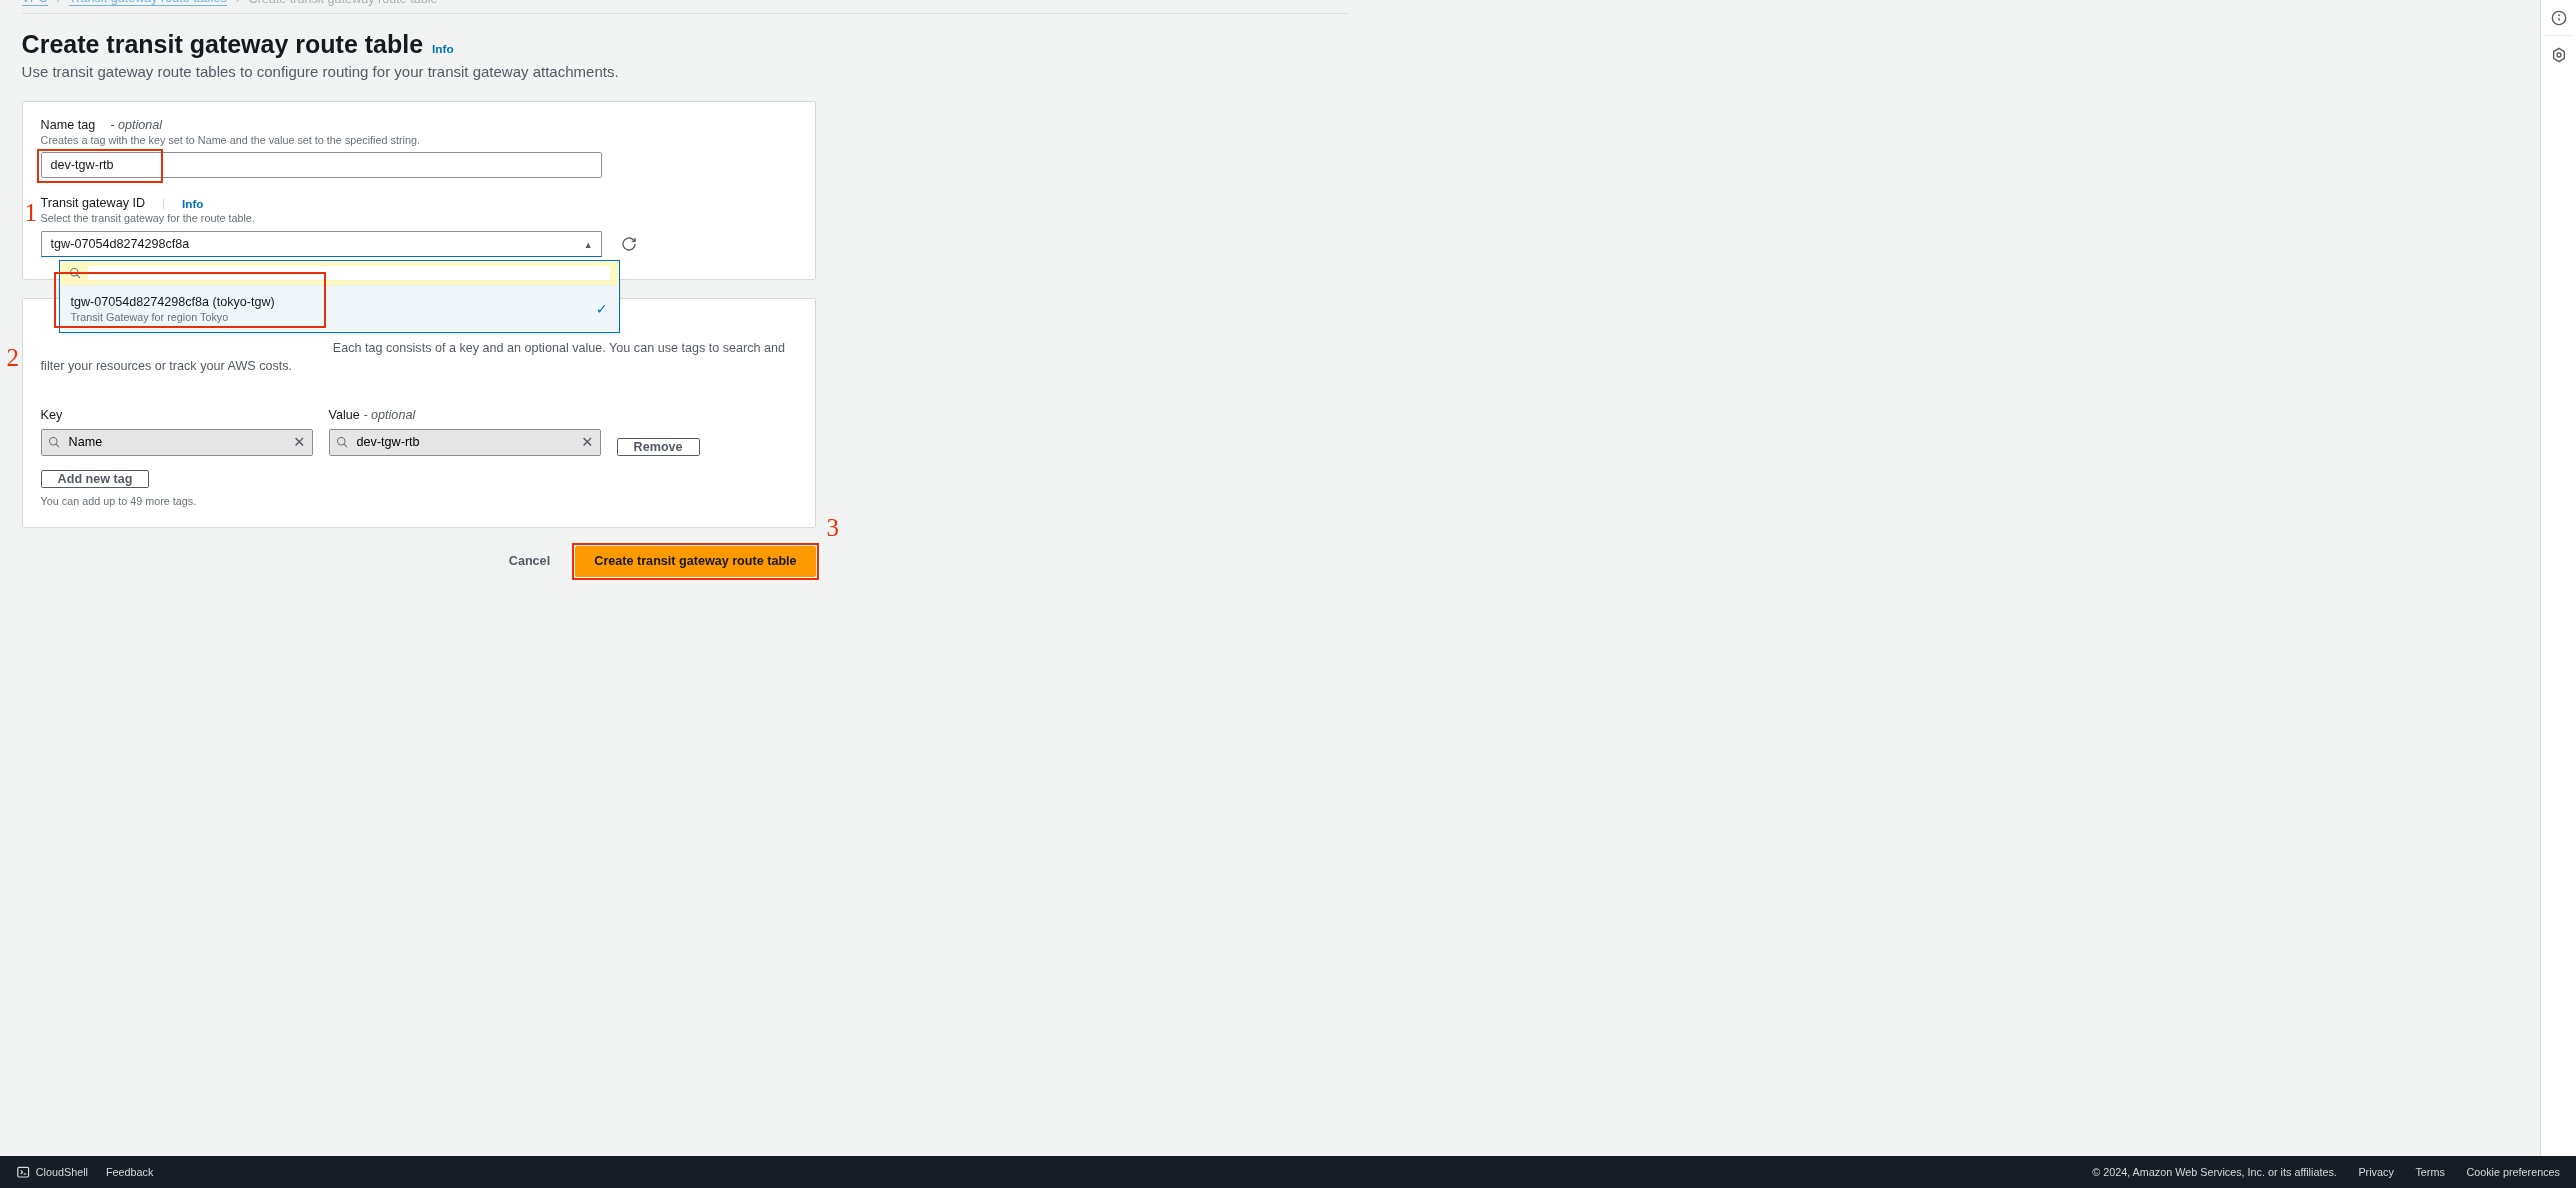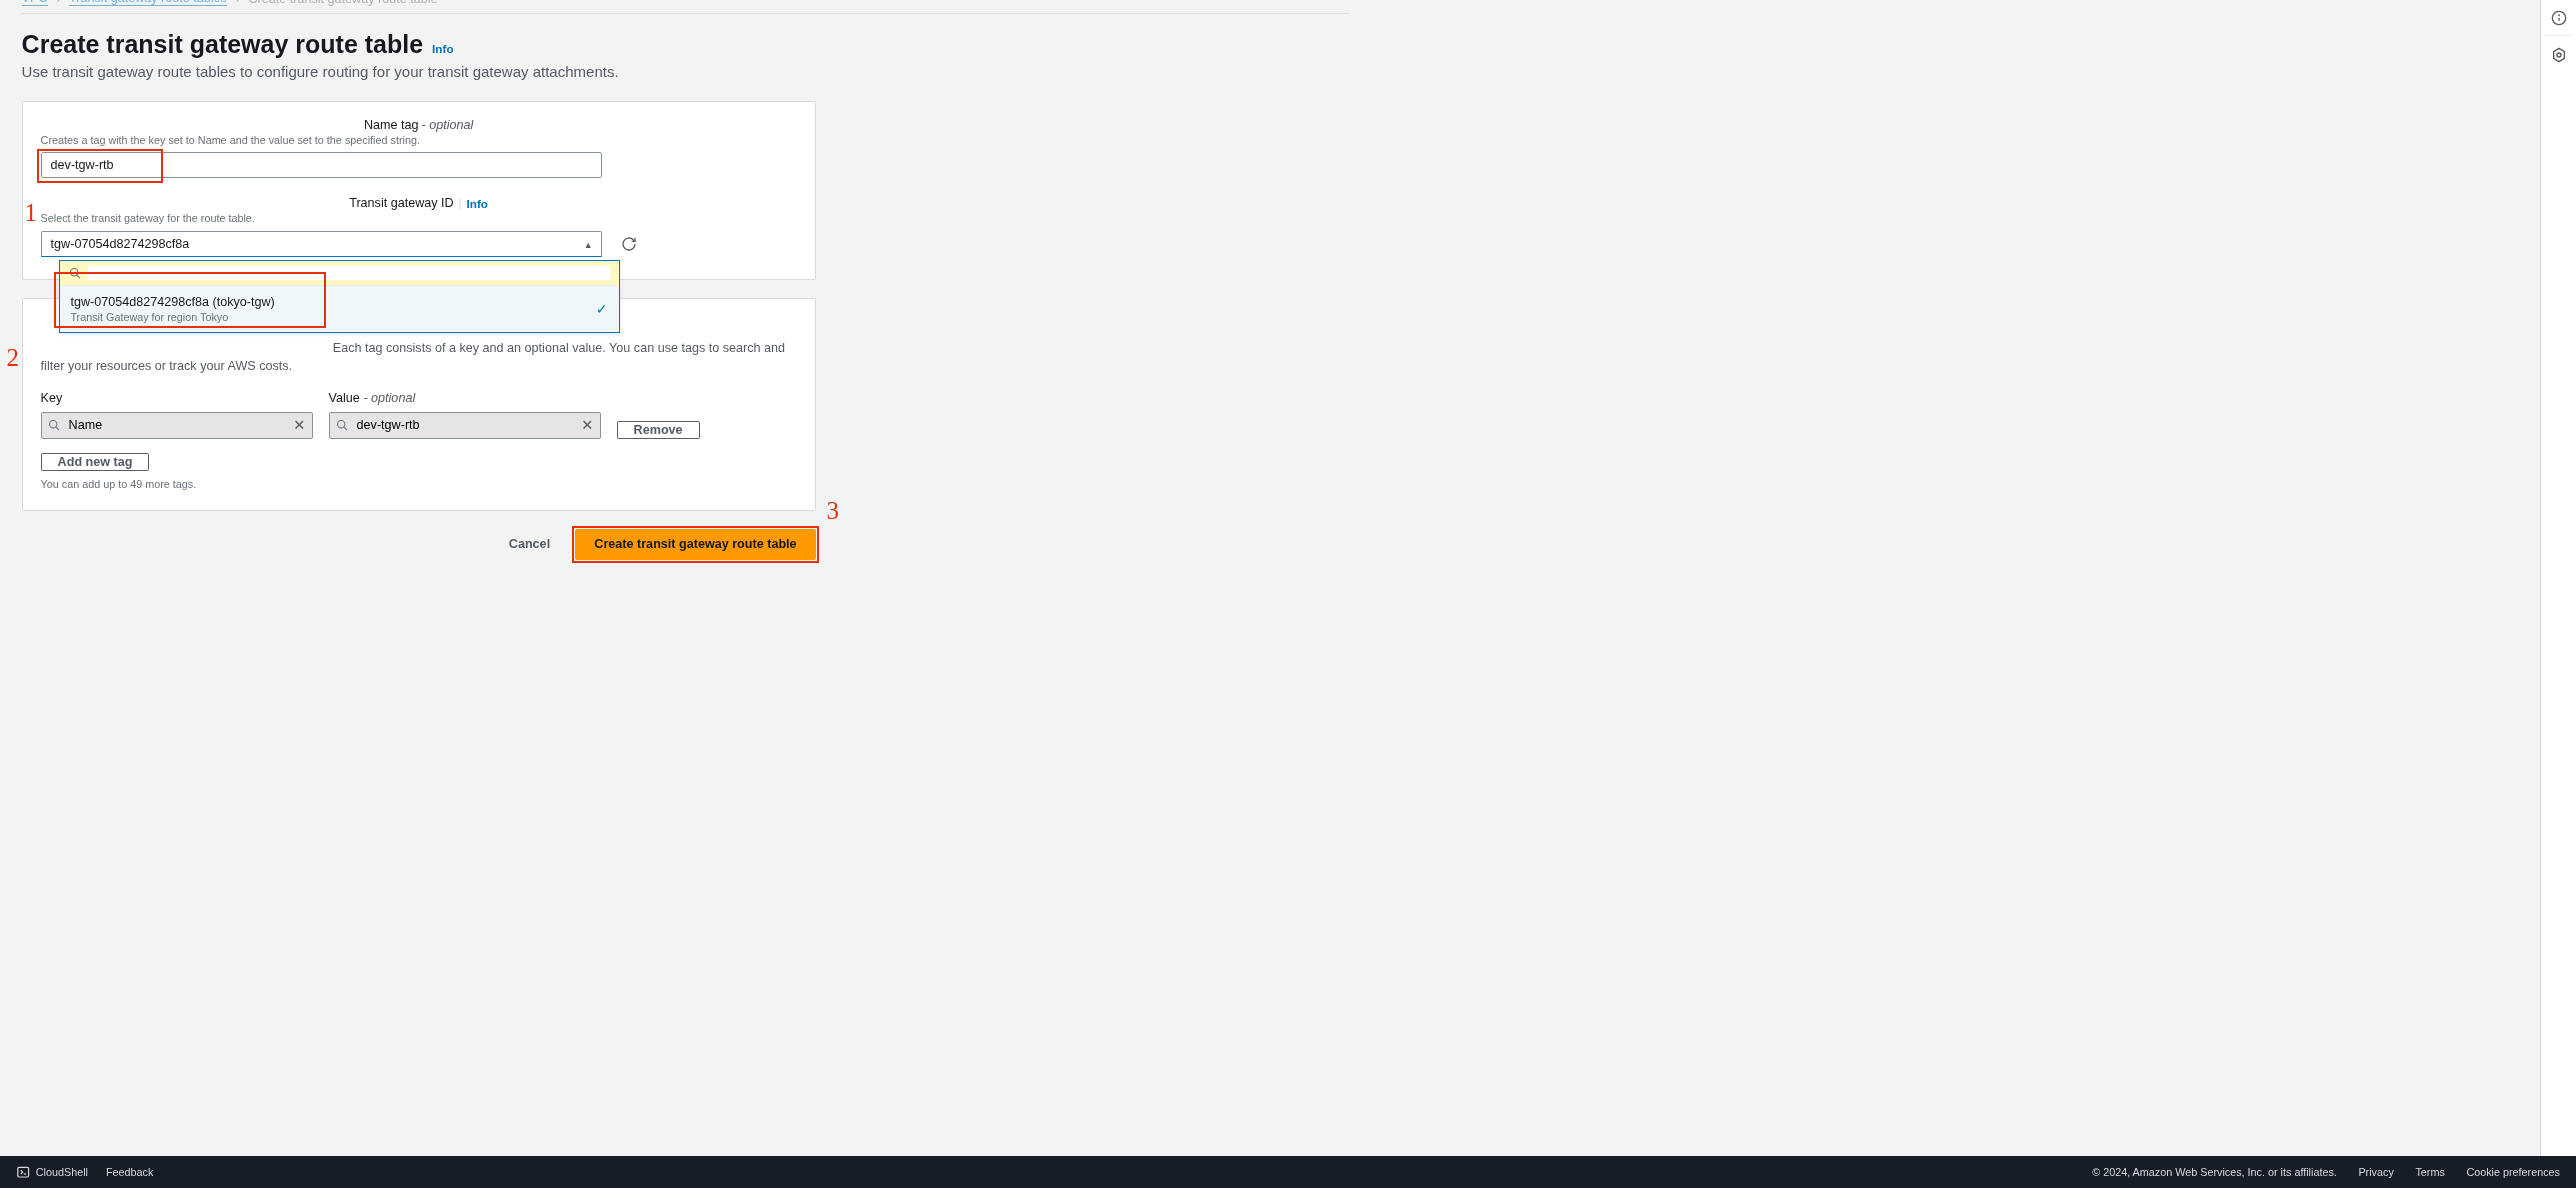--- a/index.html
+++ b/index.html
@@ -81,22 +81,21 @@
     }
     .field {
       margin-bottom: 18px;
     }
     .field-label {
       font-size: 12.6px;
       font-weight: 400;
       color: #16191f;
       display: flex;
       align-items: center;
-      gap: 3px;
-      justify-content: center;
+      gap: 15px;
     }
     .optional {
       font-style: italic;
       color: #545b64;
     }
     .label-sep {
       color: #d5dbdb;
       margin: 0 1.8px;
     }
     .field-desc {
@@ -212,20 +211,21 @@
     .tags-row {
       display: flex;
       align-items: flex-end;
       gap: 16px;
       margin-top: 7.2px;
     }
     .tags-col {
       display: flex;
       flex-direction: column;
       width: 272px;
+      margin-top: 17px;
     }
     .tags-col .col-label {
       font-size: 12.6px;
       margin-bottom: 7.2px;
     }
     .input-with-icons {
       position: relative;
       display: flex;
       align-items: center;
     }

